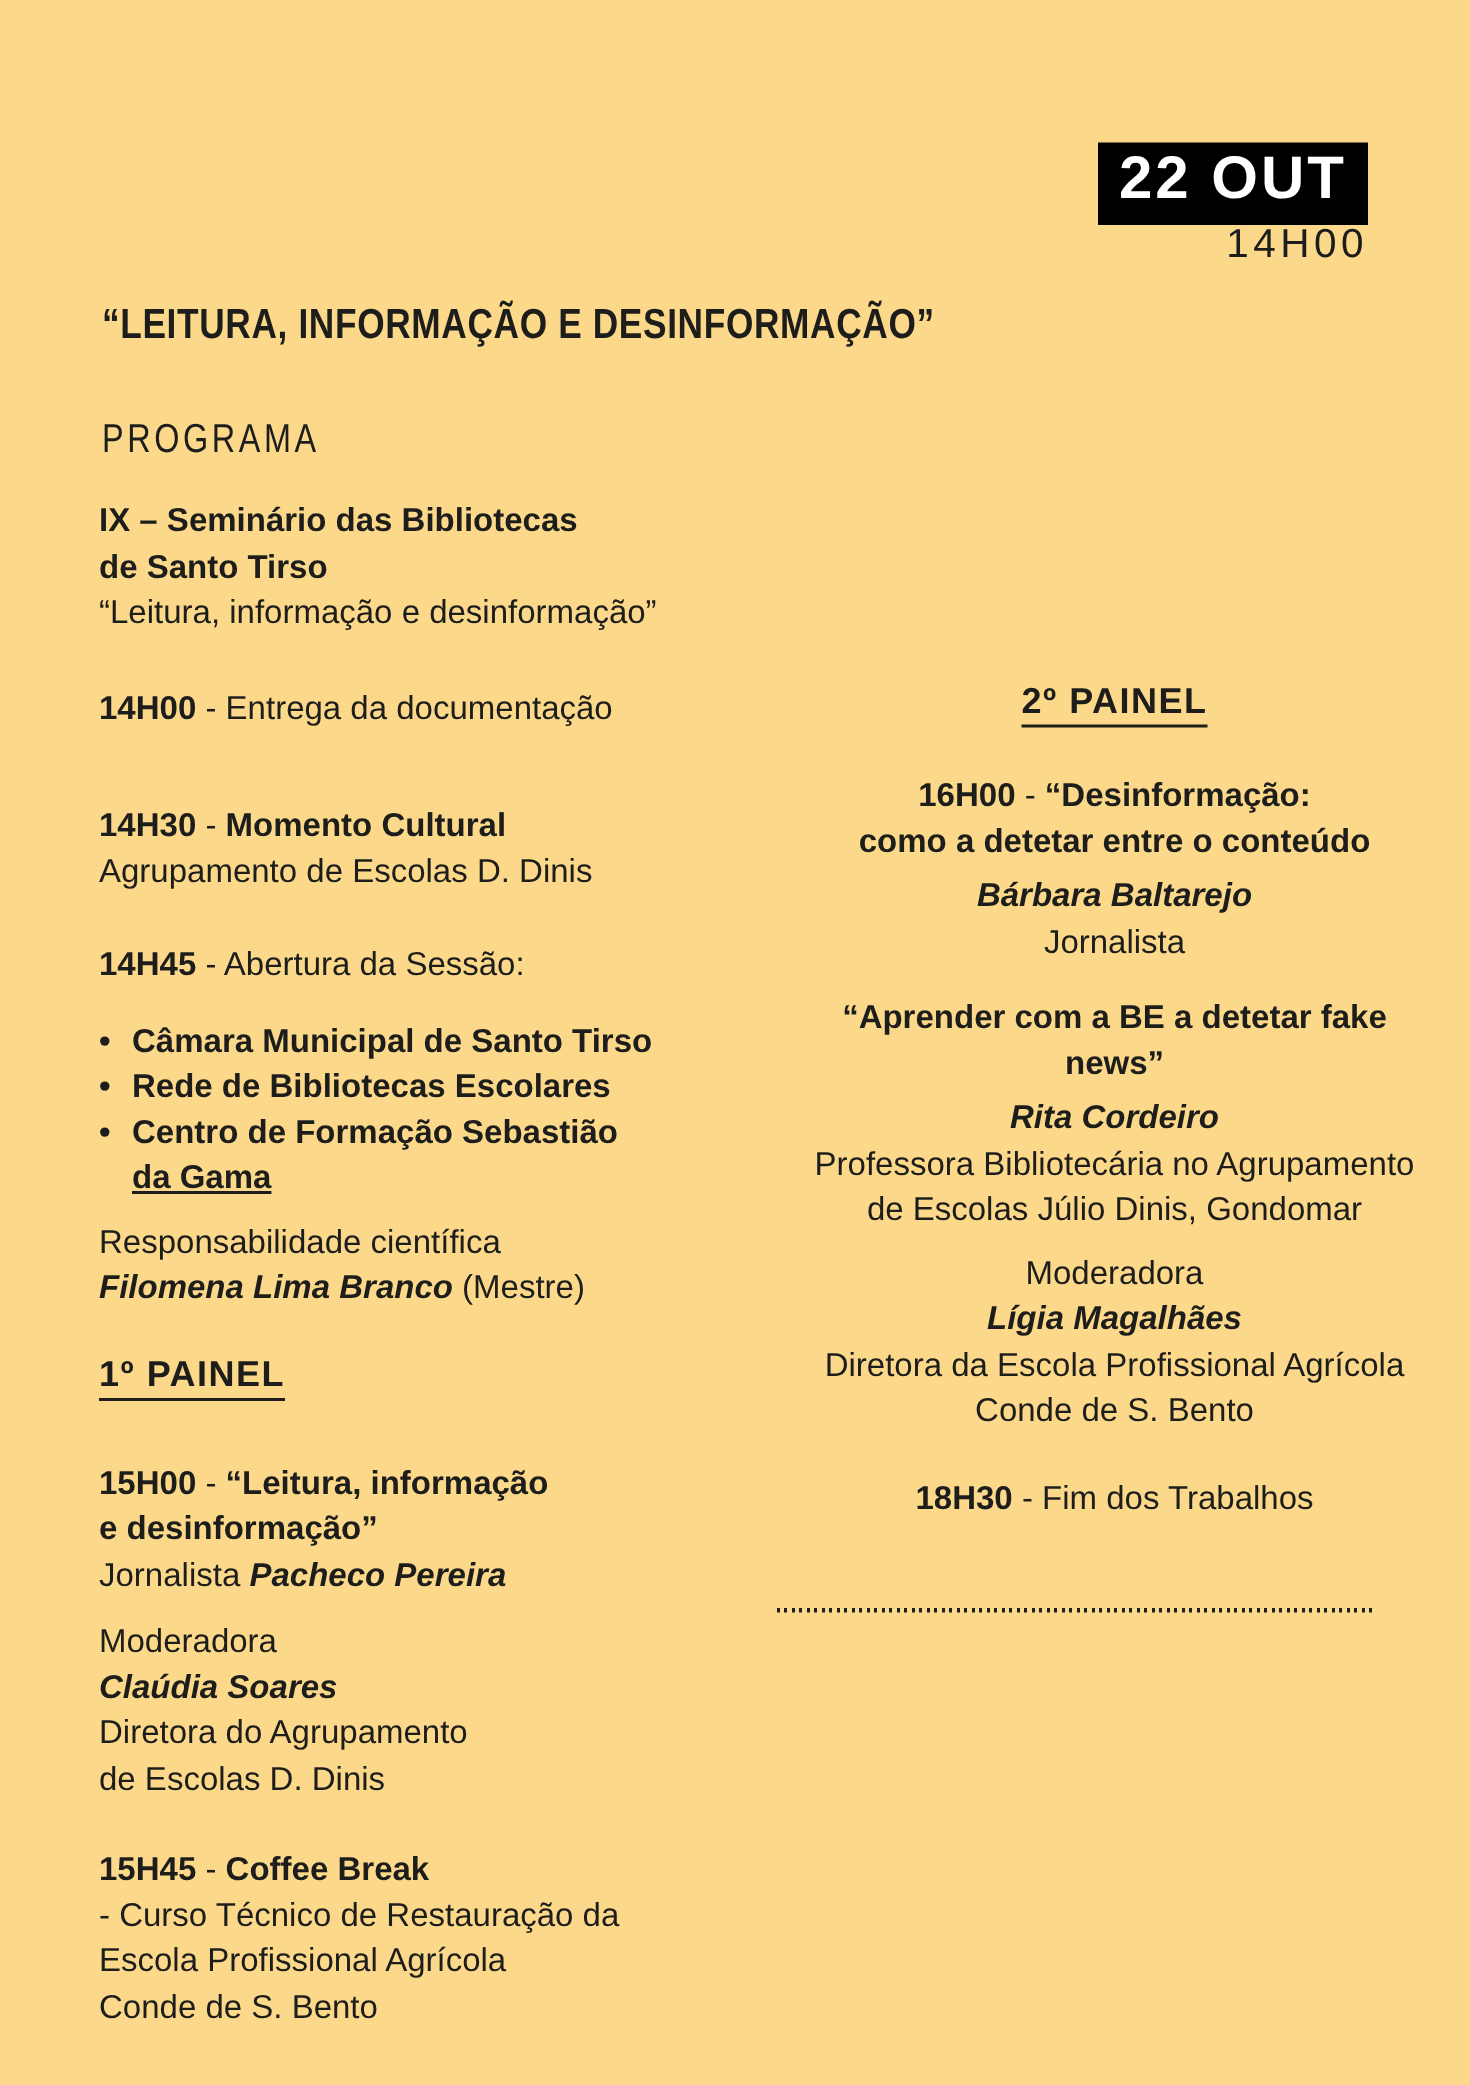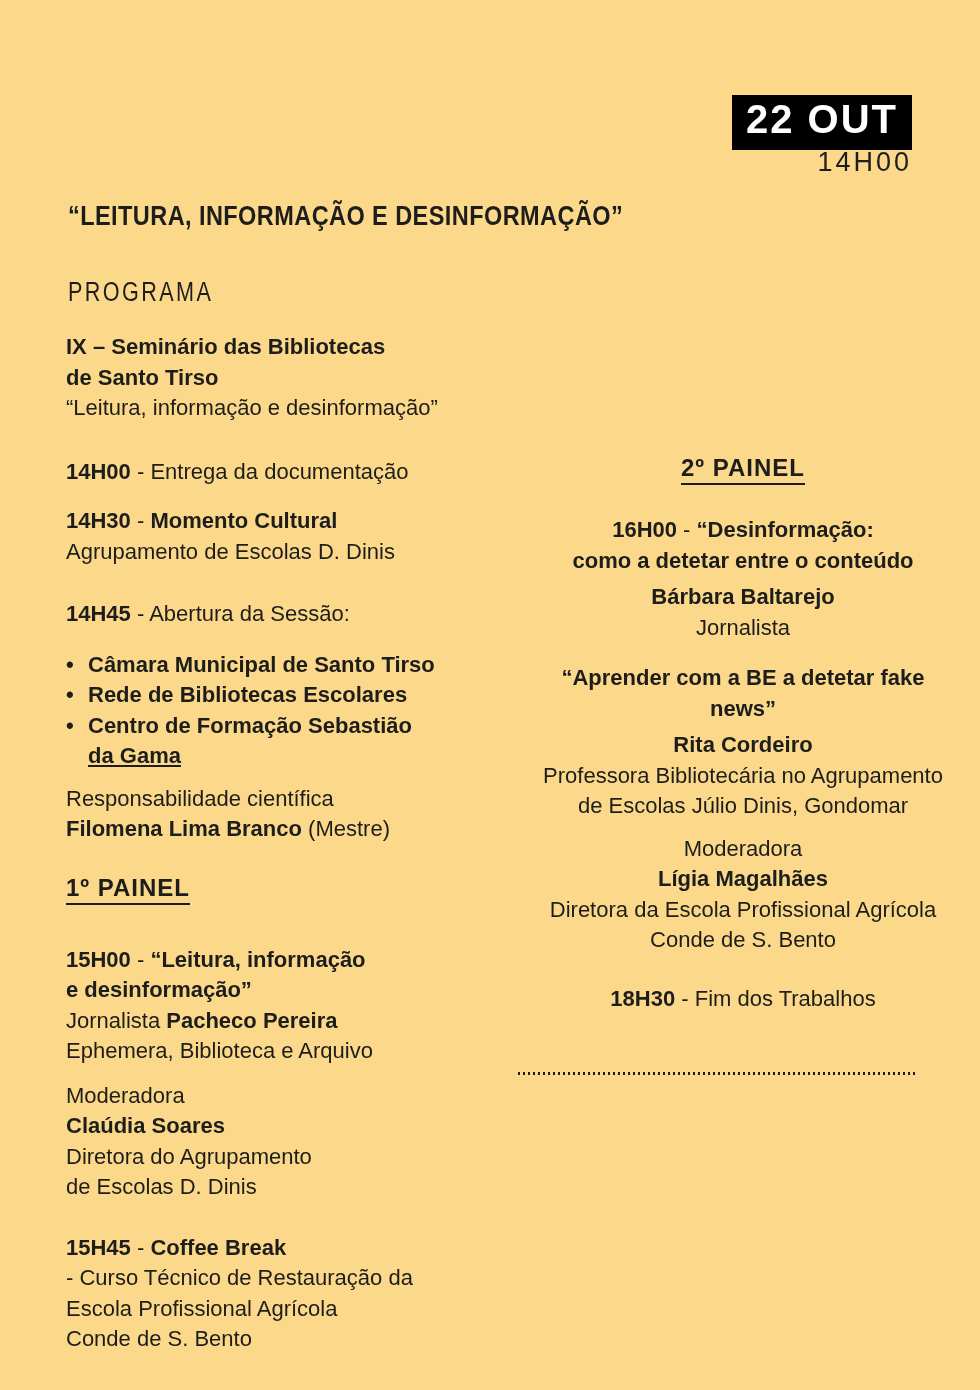--- a/index.html
+++ b/index.html
@@ -30,21 +30,21 @@
   .program-label{
     position:absolute; top:277px; left:68px;
     font-size:27px; letter-spacing:3px; white-space:nowrap;
     transform:scaleX(.8); transform-origin:left top;
   }
   .col{position:absolute; font-size:22px;}
   .col-left{left:66px; top:332px; width:440px;}
   .col-right{left:518px; top:455px; width:450px;text-align:center;}
   .line{line-height:30.5px; white-space:nowrap;}
   .b{font-weight:700;}
-  .bi{font-weight:700; }
+  .bi{font-weight:700; font-style:italic;}
   .panel-heading{
     display:inline-block; font-size:24px; font-weight:700; letter-spacing:1px;
     border-bottom:2px solid currentColor; padding-bottom:2px; line-height:26px;
   }
   .dot{display:inline-block; width:22px;}
   .bullet-cont{padding-left:22px;text-decoration:underline;}
   .speaker{margin-top:6px;}
   .dotted-divider{
     width:400px; height:3px; margin-top:58px;
     background:repeating-linear-gradient(90deg, var(--ink) 0 2px, transparent 2px 5px);
@@ -67,21 +67,21 @@
       <div class="line b">de Santo Tirso</div>
       <div class="line">“Leitura, informação e desinformação”</div>
     </div>
 
     <div style="margin-top:33px">
       <div class="line">
         <span class="b">14H00</span><span> - </span><span>Entrega da documentação</span>
       </div>
     </div>
 
-    <div style="margin-top:19px">
+    <div style="margin-top:48px">
       <div class="line">
         <span class="b">14H30</span><span> - </span><span class="b">Momento Cultural</span>
       </div>
       <div class="line">Agrupamento de Escolas D. Dinis</div>
     </div>
 
     <div style="margin-top:32px">
       <div class="line">
         <span class="b">14H45</span><span> - </span><span>Abertura da Sessão:</span>
       </div>
@@ -112,21 +112,20 @@
     </div>
 
     <div style="margin-top:40px">
       <div class="line">
         <span class="b">15H00</span><span> - </span><span class="b">“Leitura, informação</span>
       </div>
       <div class="line b">e desinformação”</div>
       <div class="line">
         <span>Jornalista </span><span class="bi">Pacheco Pereira</span>
       </div>
-      <div class="line">Ephemera, Biblioteca e Arquivo</div>
     </div>
 
     <div style="margin-top:14px">
       <div class="line">Moderadora</div>
       <div class="line bi">Claúdia Soares</div>
       <div class="line">Diretora do Agrupamento</div>
       <div class="line">de Escolas D. Dinis</div>
     </div>
 
     <div style="margin-top:30px">

